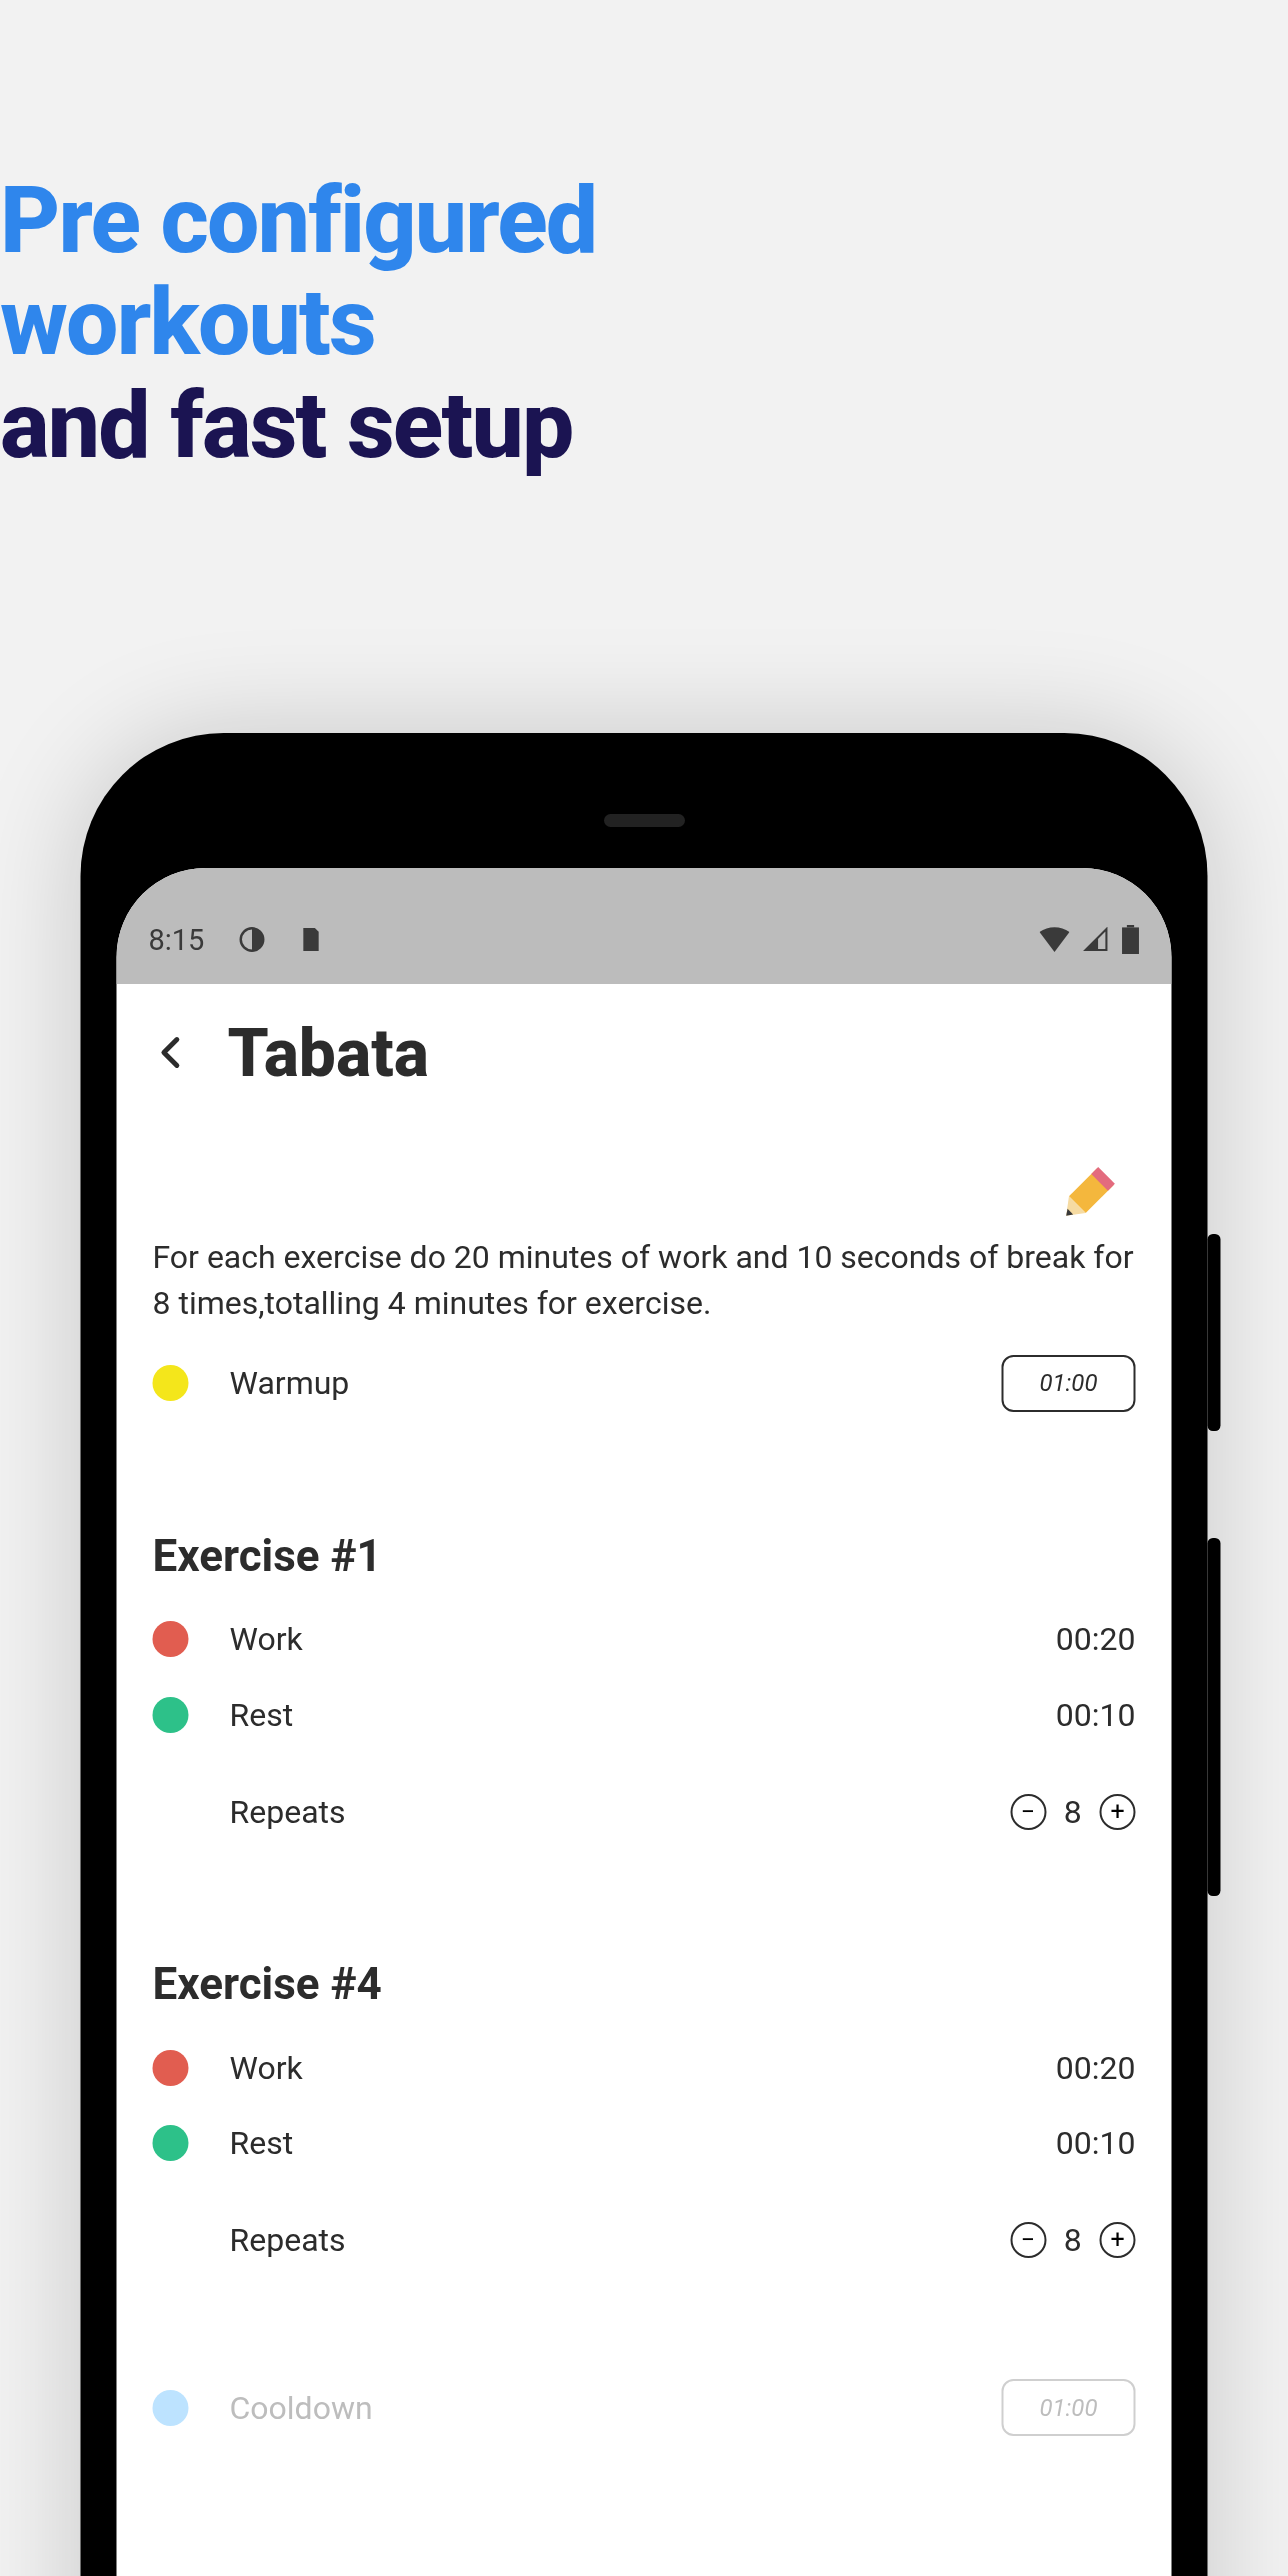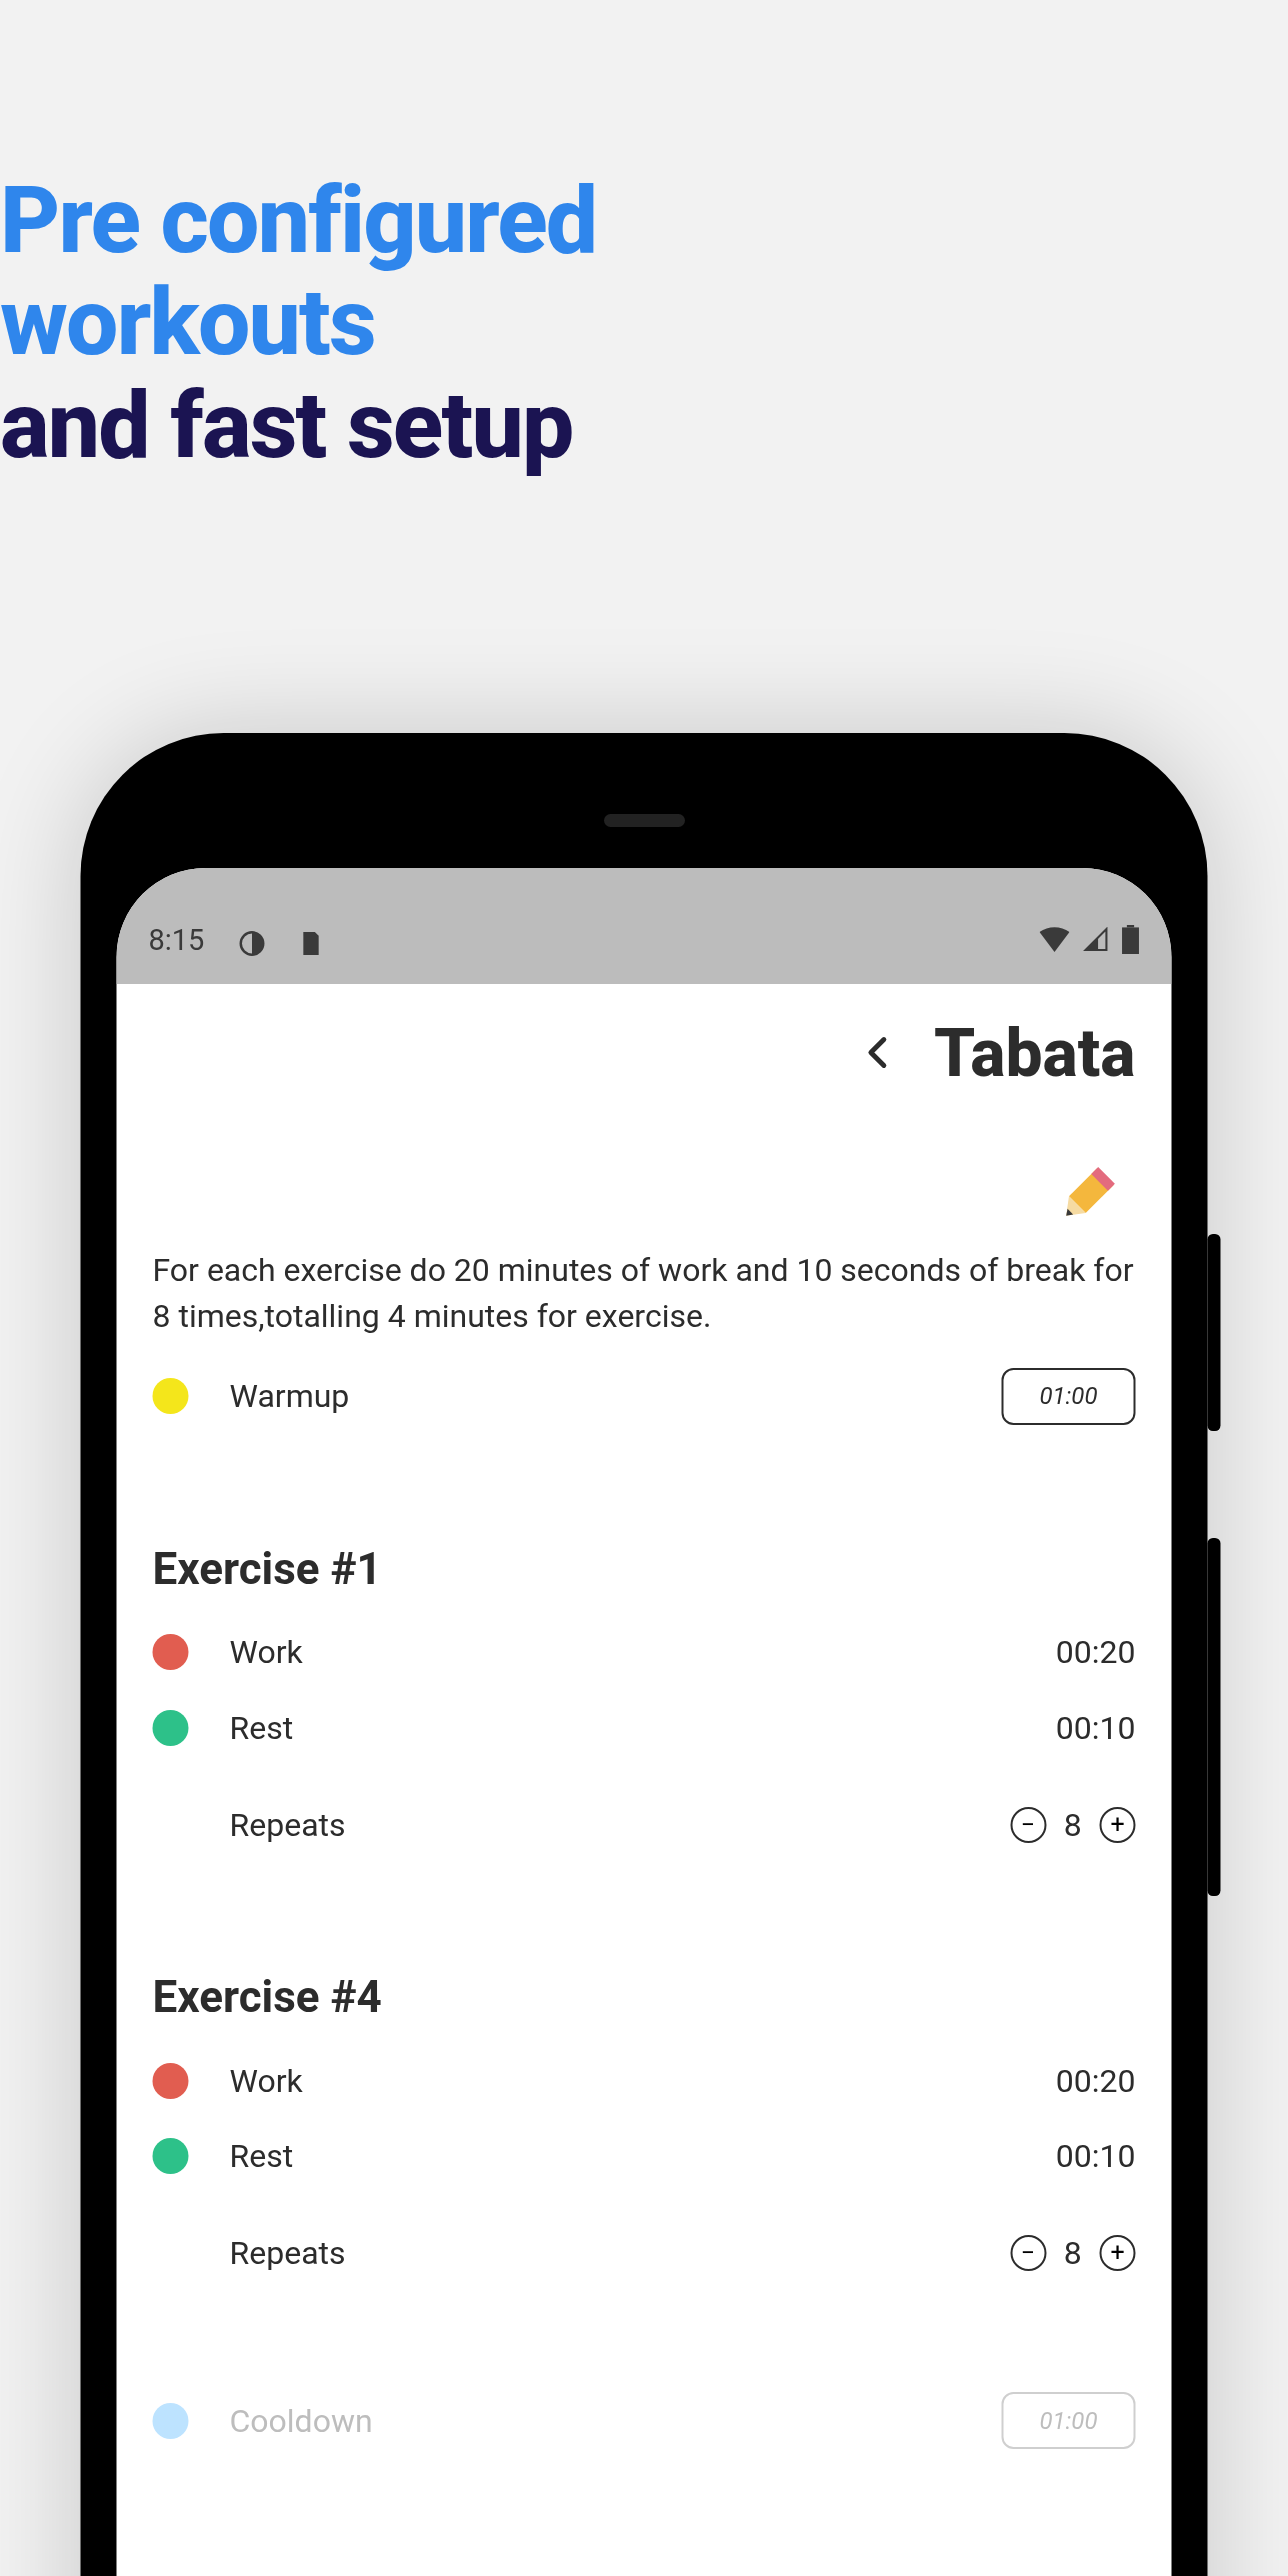--- a/index.html
+++ b/index.html
@@ -82,38 +82,37 @@
   .statusbar {
     height: 116px;
     background: #bcbcbc;
     display: flex;
     align-items: center;
     justify-content: space-between;
     padding: 0 32px;
     color: #3a3a3a;
     font-size: 29px;
   }
-  .statusbar .left { display: flex; align-items: flex-end; gap: 34px; padding-top: 27px;}
+  .statusbar .left { display: flex; align-items: center; gap: 34px; padding-top: 27px;}
   .statusbar .right { display: flex; align-items: center; gap: 12.5px; padding-top: 27px;}
   .sb-icon { display: inline-flex; }
 
   .app {
     flex: 1;
     padding: 31px 36px 0 36px;
     position: relative;
     display: flex;
     flex-direction: column;
   }
 
   .titlebar {
     display: flex;
     align-items: center;
     gap: 36px;
-    margin-bottom: 39px;
-    justify-content: flex-end;
+    margin-bottom: 26px;
   }
   .titlebar .back svg { width: 39px; height: 39px; }
   .titlebar h1 {
     font-size: 66px;
     font-weight: 800;
     color: #2c2c2c;
   }
 
   .pencil {
     position: absolute;

